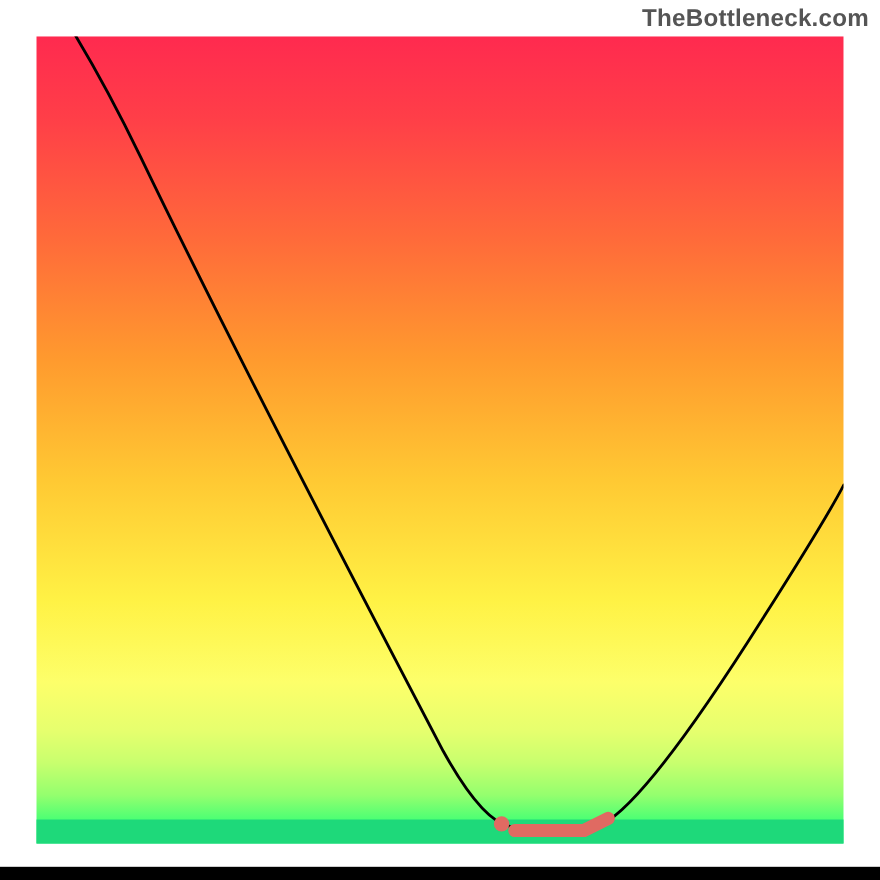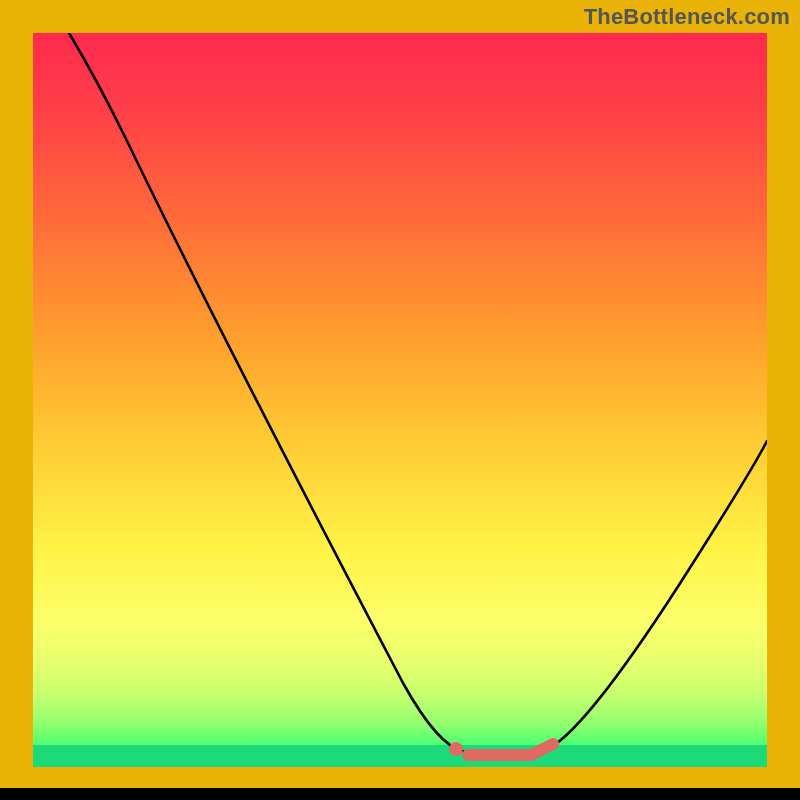--- a/index.html
+++ b/index.html
@@ -8,21 +8,21 @@
     width: 800px;
     height: 800px;
     background: #000;
     font-family: Arial, Helvetica, sans-serif;
     overflow: hidden;
   }
   .outer {
     position: relative;
     width: 800px;
     height: 788px;
-    background: #eab308;
+    background: #ffffff;
     text-decoration: underline;
   }
   .attribution {
     position: absolute;
     top: 4px;
     right: 10px;
     color: #555;
     font-size: 22px;
     font-weight: 600;
     letter-spacing: 0.2px;

